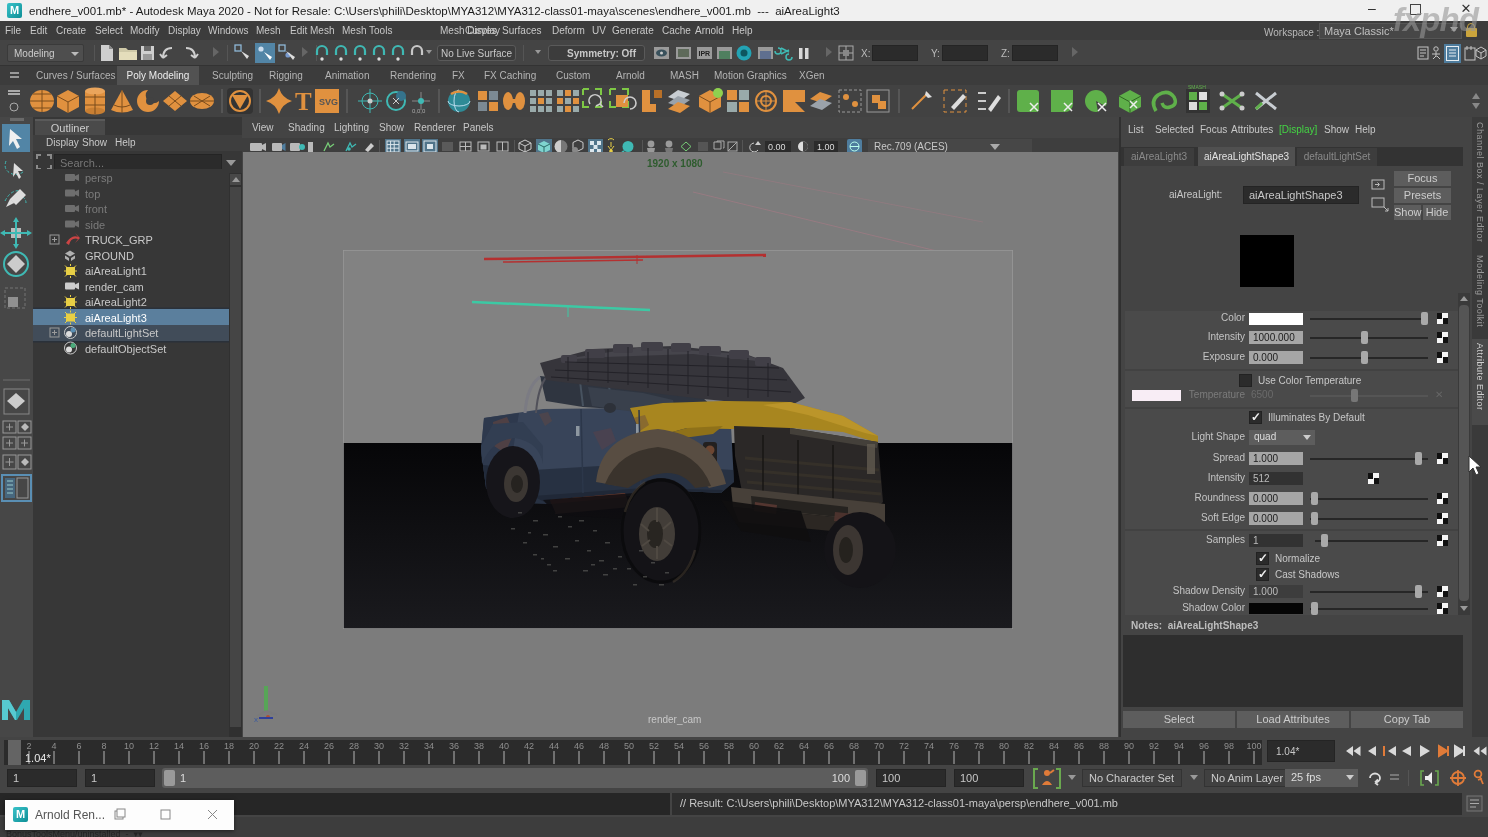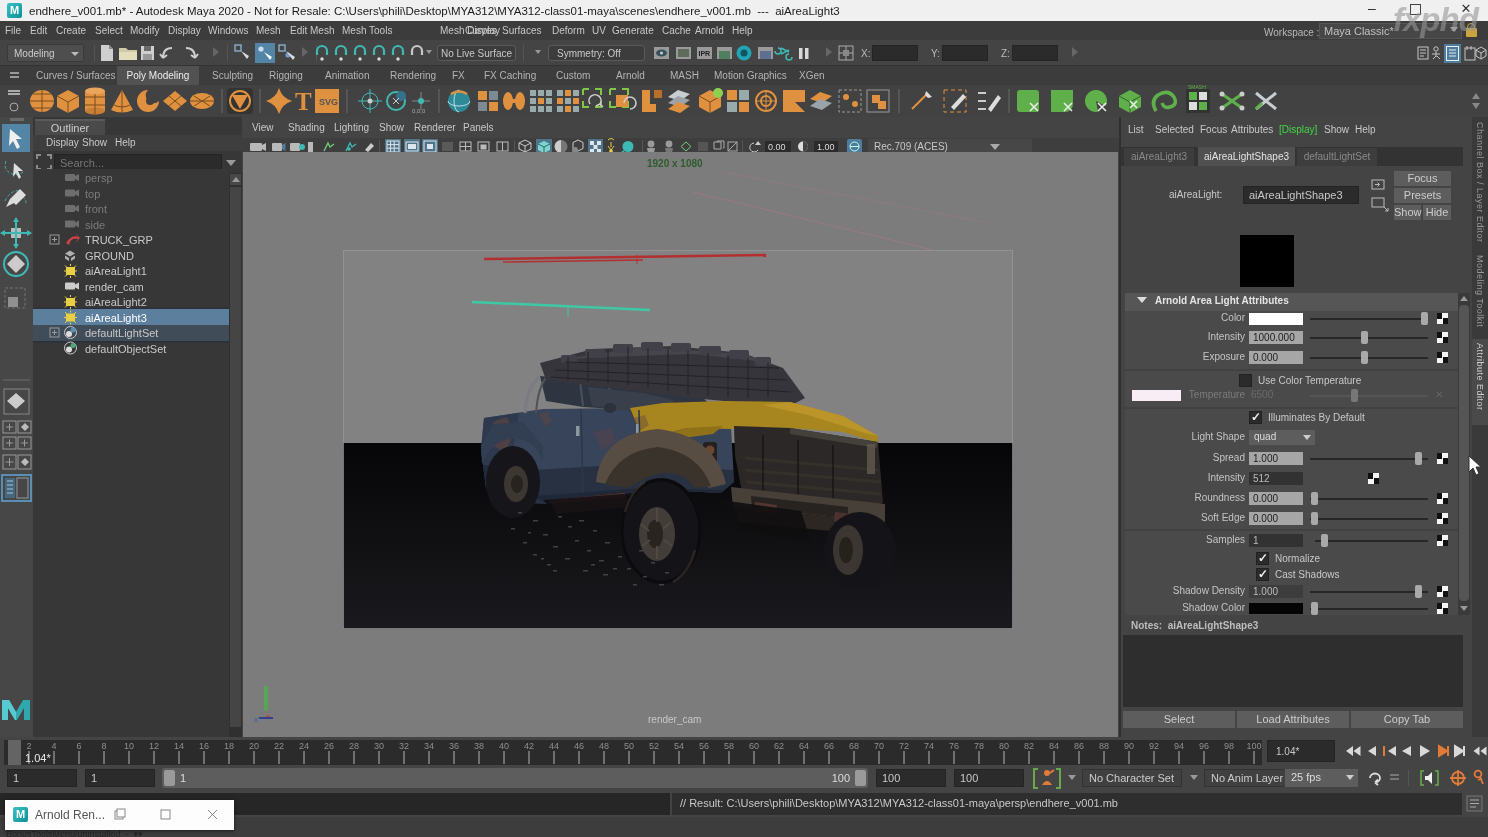--- a/index.html
+++ b/index.html
@@ -136,21 +136,21 @@
           <circle cx="46" cy="15" r="1.7"></circle>
           <circle cx="65" cy="15" r="1.7"></circle>
           <circle cx="84" cy="15" r="1.7"></circle>
         </g>
     </svg>
     <div style="position:absolute;left:426px;top:10px;width:0;height:0;border-left:3.5px solid transparent;border-right:3.5px solid transparent;border-top:4px solid #999;"></div>
     <div style="position:absolute;left:437px;top:45px;"></div>
     <div style="position:absolute;left:437px;top:5px;width:79px;height:16px;background:#3c3c3c;border:1px solid #5a5a5a;border-radius:3px;color:#c8c8c8;font-size:10px;padding:2px 0;text-align:center;white-space:nowrap;">No Live Surface</div>
     <div class="sep" style="left:523px;top:5px;height:16px;"></div>
     <div style="position:absolute;left:535px;top:10px;width:0;height:0;border-left:3.5px solid transparent;border-right:3.5px solid transparent;border-top:4px solid #999;"></div>
-    <div style="position:absolute;left:548px;top:5px;width:97px;height:16px;background:#3c3c3c;border:1px solid #5a5a5a;border-radius:3px;color:#c8c8c8;font-size:10px;padding:2px 8px;text-align:left;white-space:nowrap;">Symmetry: Off</div>
+    <div style="position:absolute;left:548px;top:5px;width:97px;height:16px;background:#3c3c3c;border:1px solid #5a5a5a;border-radius:3px;color:#c8c8c8;font-size:10px;padding:2px 8px;text-align:right;white-space:nowrap;font-weight:bold;">Symmetry: Off</div>
     <div style="position:absolute;left:655px;top:7px;width:0;height:0;border-top:5px solid transparent;border-bottom:5px solid transparent;border-left:6px solid #666;"></div>
     <svg class="abs" style="left:653px;top:4px;" width="165" height="18" viewBox="0 0 165 18">
       <rect x="1" y="3" width="15" height="12" fill="#9a9a9a"></rect>
         <ellipse cx="8.5" cy="9" rx="5.5" ry="3.5" fill="#39515c"></ellipse>
         <circle cx="8.5" cy="9" r="1.5" fill="#ccc"></circle>
       <rect x="23" y="3" width="15" height="12" fill="#9a9a9a"></rect>
         <rect x="25" y="5" width="11" height="8" fill="#5e6a5a"></rect>
       <rect x="44" y="3" width="15" height="12" fill="#9a9a9a"></rect>
         <text x="45.5" y="12" font-size="7" fill="#222" font-weight="bold">IPR</text>
       <rect x="64" y="3" width="15" height="12" fill="#9a9a9a"></rect>
@@ -923,24 +923,20 @@
         <path d="M15 30 l4 4 m0 -3 v3 h-3"></path>
       </g>
     </svg>
     <div class="btn" style="left:273px;top:54px;width:57px;height:15px;padding-top:1px;">Focus</div>
     <div class="btn" style="left:273px;top:71px;width:57px;height:15px;padding-top:1px;">Presets</div>
     <div class="btn" style="left:273px;top:88px;width:27px;height:15px;padding-top:1px;">Show</div>
     <div class="btn" style="left:302px;top:88px;width:28px;height:15px;padding-top:1px;">Hide</div>
 
     <div class="abs" style="left:119px;top:118px;width:54px;height:52px;background:#000;"></div>
 
-    <div class="abs" style="left:4px;top:176px;width:336px;height:18px;background:#565656;color:#e4e4e4;font-weight:bold;">
-      <span class="abs" style="left:12px;top:4px;width:0;height:0;border-left:5px solid transparent;border-right:5px solid transparent;border-top:6px solid #ddd;"></span>
-      <span class="abs" style="left:30px;top:2px;">Arnold Area Light Attributes</span>
-    </div>
     <div class="abs" style="left:4px;top:194px;width:336px;height:304px;background:#4a4a4a;"></div>
 
     <div class="abs" id="aerows" style="left:4px;top:194px;width:336px;height:304px;">
 
       <span class="lbl" style="top:1px;">Color</span>
       <div class="abs" style="left:124px;top:2px;width:54px;height:12px;background:#fff;"></div>
       <div class="sl" style="top:7px;"></div>
       <div class="hdl" style="left:296px;top:1px;"></div>
       <div class="chk" style="top:2px;"></div>
 

